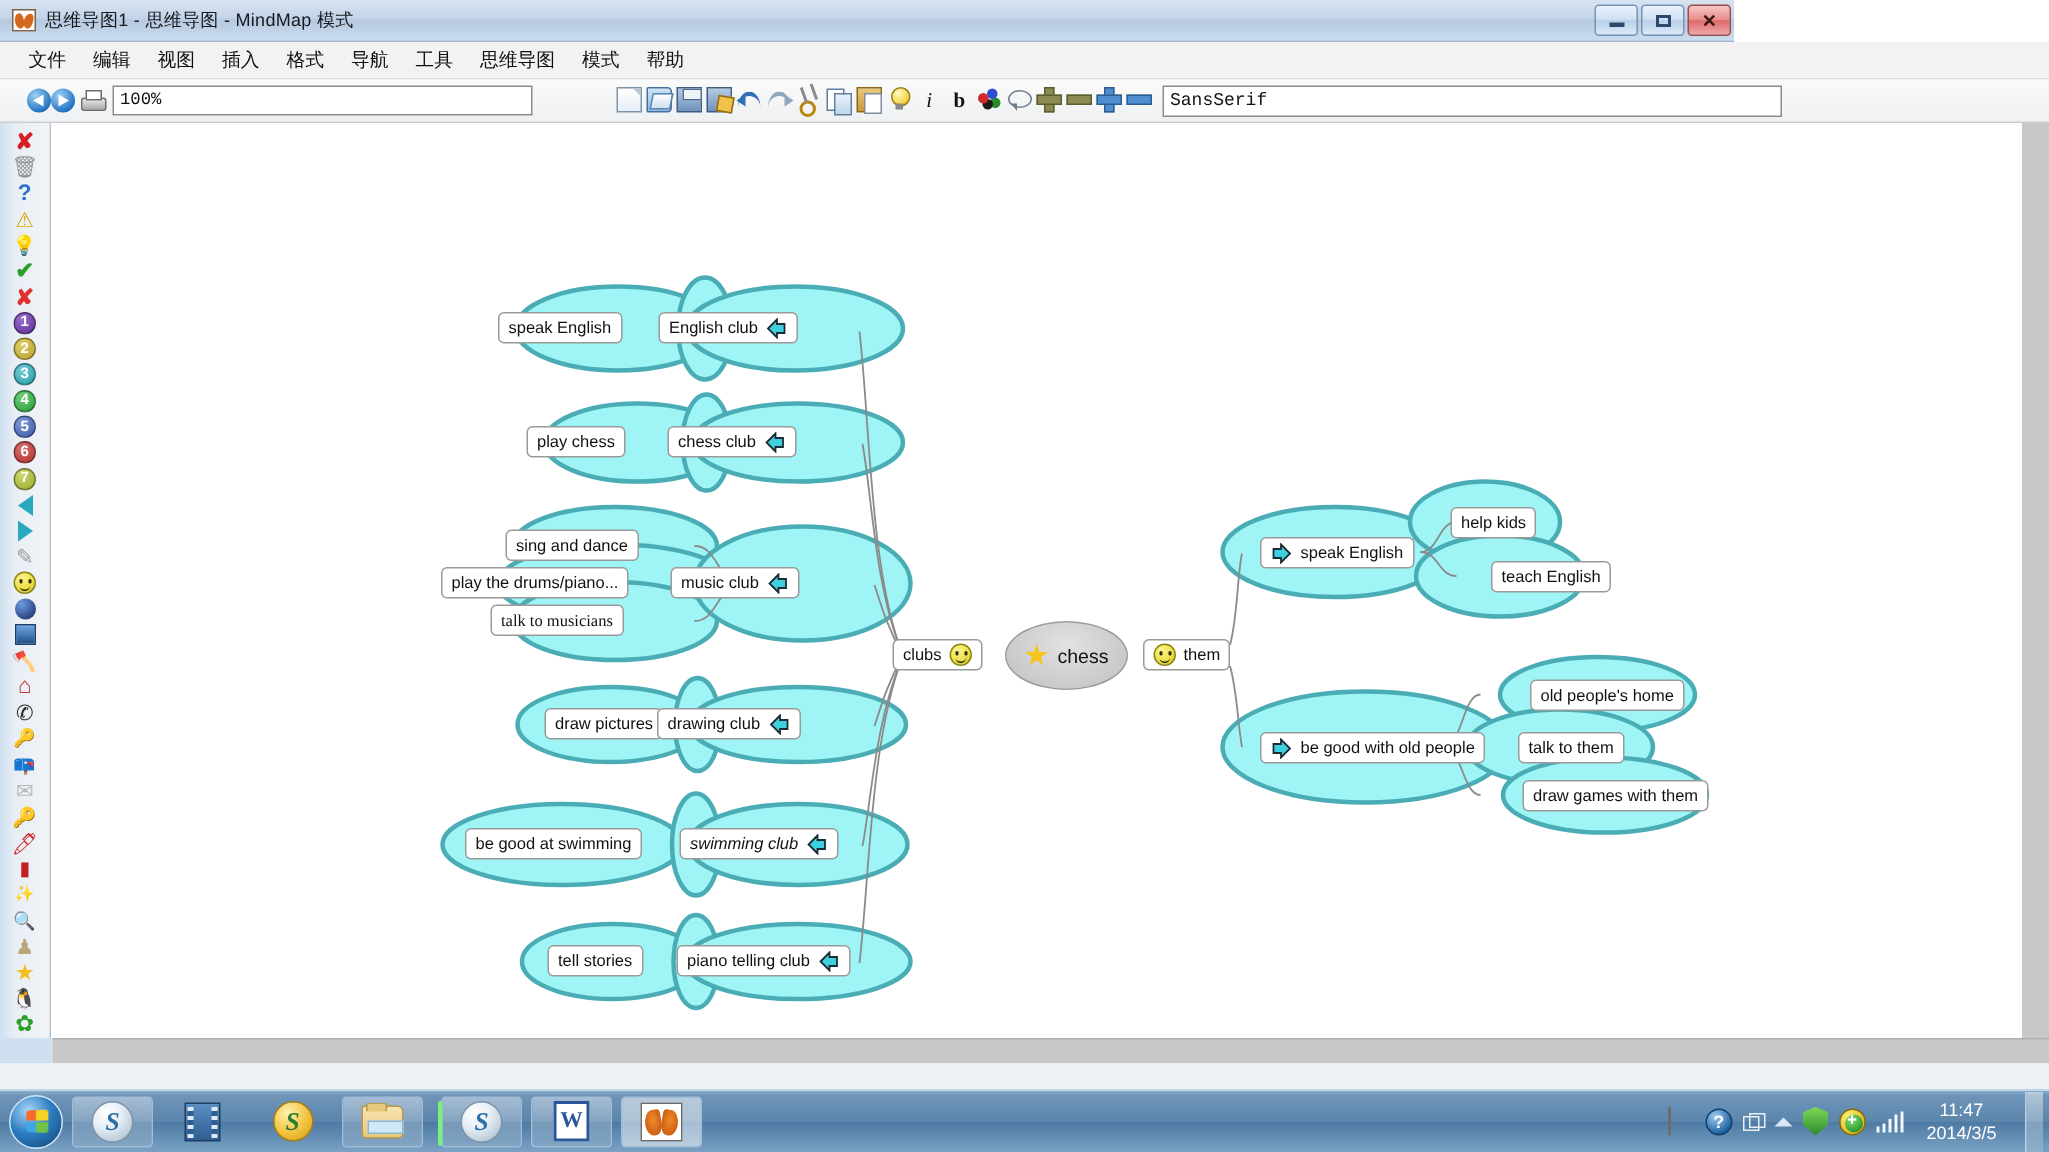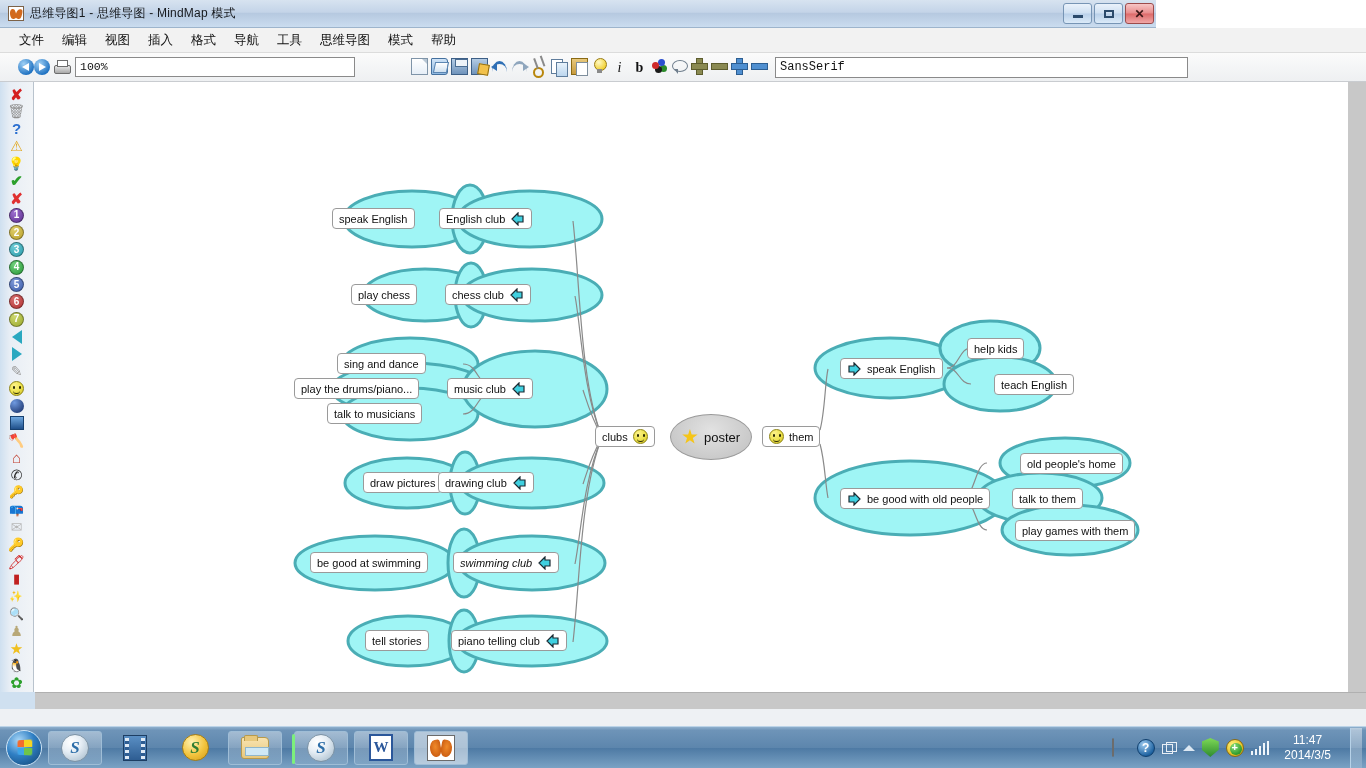--- a/index.html
+++ b/index.html
@@ -652,21 +652,21 @@
           </svg>
         </span>
     </div>
 
     <div class="node" style="left:302px; top:271px;">
       <span>sing and dance</span>
     </div>
     <div class="node" style="left:259px; top:296px;">
       <span>play the drums/piano...</span>
     </div>
-    <div class="node" style="left:292px; top:321px;">
+    <div class="node" style="left:292px; top:321px;font-family:Liberation Serif, serif;">
       <span>talk to musicians</span>
     </div>
     <div class="node" style="left:412px; top:296px;">
       <span>music club</span>
       <span class="arr-ico">
           <svg width="15" height="14" viewBox="0 0 15 14">
             <path d="M8 1 L2 7 L8 13 L8 10 L13 10 L13 4 L8 4 Z" fill="#3fd0e0" stroke="#1b2b33" stroke-width="1.2"></path>
           </svg>
         </span>
     </div>
@@ -706,21 +706,21 @@
           </svg>
         </span>
     </div>
 
     <div class="node" style="left:560px; top:344px;">
       <span>clubs</span>
       <span class="smiley"></span>
     </div>
     <div class="ellipse-center" style="left:635px; top:332px;">
       <span class="star"></span>
-      <span>poster</span>
+      <span>chess</span>
     </div>
     <div class="node" style="left:727px; top:344px;">
       <span class="smiley"></span>
       <span>them</span>
     </div>
 
     <div class="node" style="left:805px; top:276px;">
       <span class="arr-ico">
           <svg width="15" height="14" viewBox="0 0 15 14">
             <path d="M7 1 L13 7 L7 13 L7 10 L2 10 L2 4 L7 4 Z" fill="#3fd0e0" stroke="#1b2b33" stroke-width="1.2"></path>
@@ -743,21 +743,21 @@
         </span>
       <span>be good with old people</span>
     </div>
     <div class="node" style="left:985px; top:371px;">
       <span>old people's home</span>
     </div>
     <div class="node" style="left:977px; top:406px;">
       <span>talk to them</span>
     </div>
     <div class="node" style="left:980px; top:438px;">
-      <span>play games with them</span>
+      <span>draw games with them</span>
     </div>
   </div>
 
   <div class="canvas-right-gutter"></div>
   <div class="left-blue-strip"></div>
   <div class="hscroll"></div>
   <div class="below-strip"></div>
 
   <div class="taskbar">
     <div class="start-orb">

